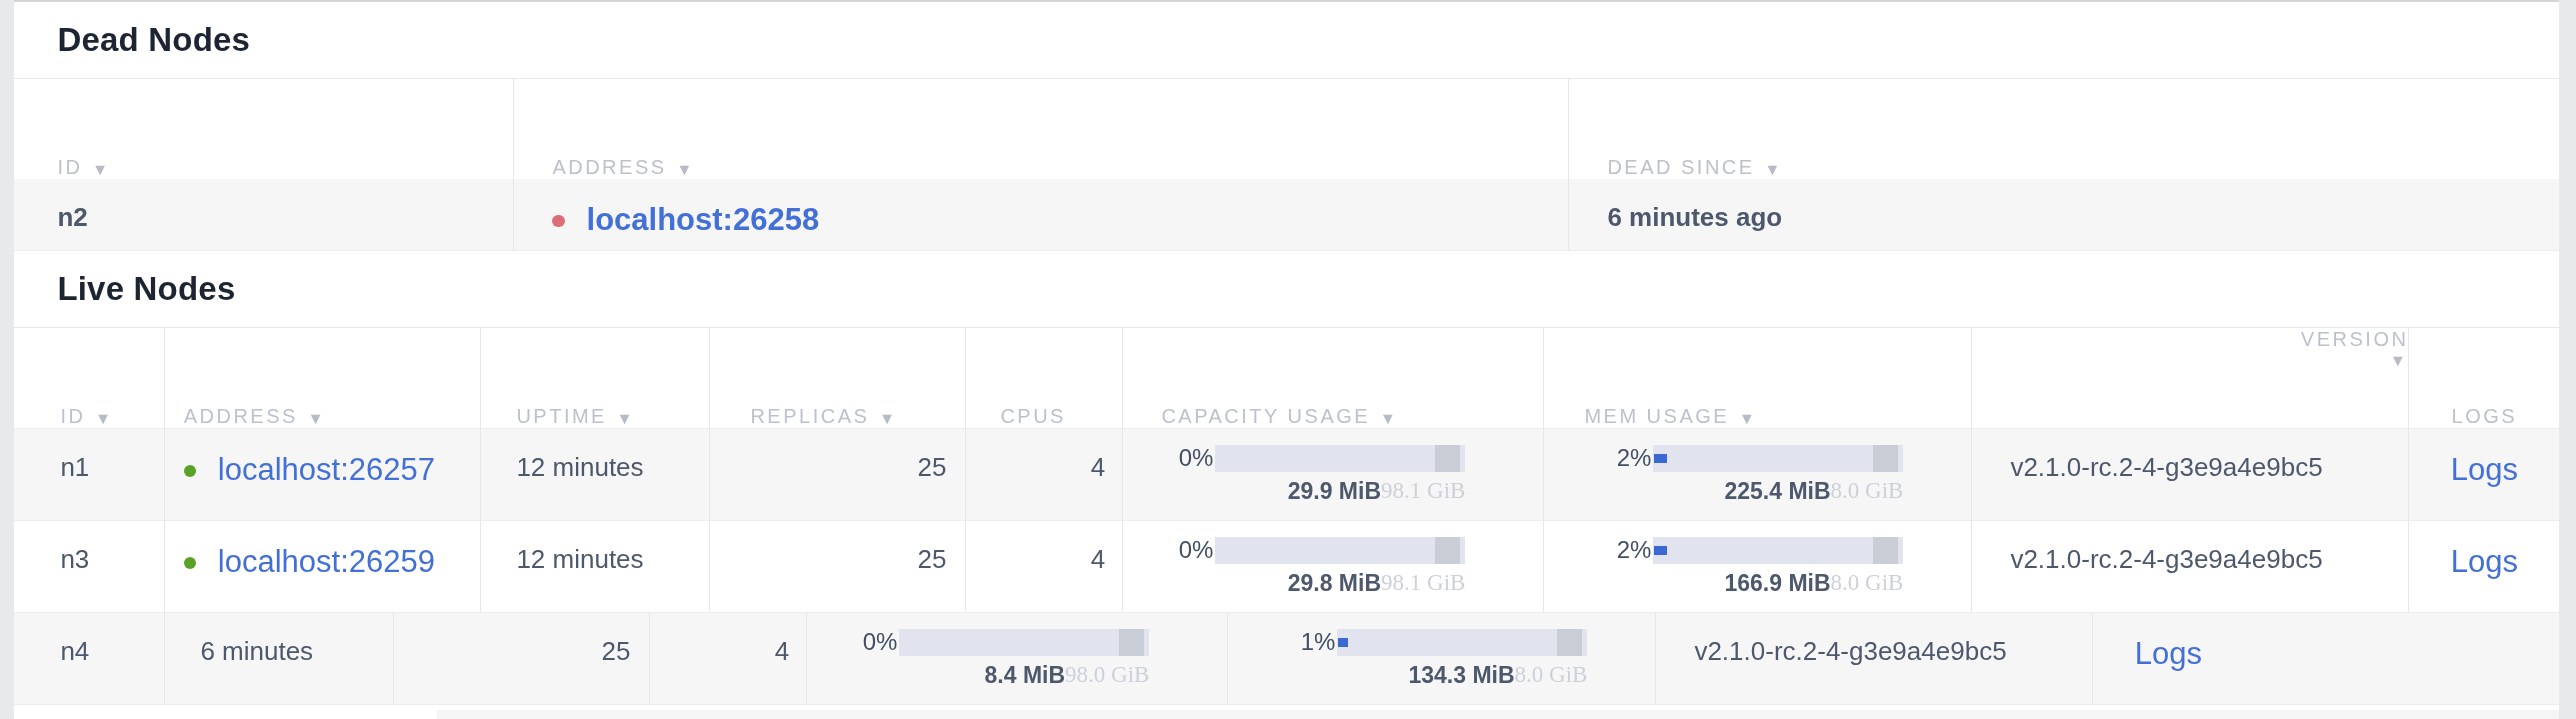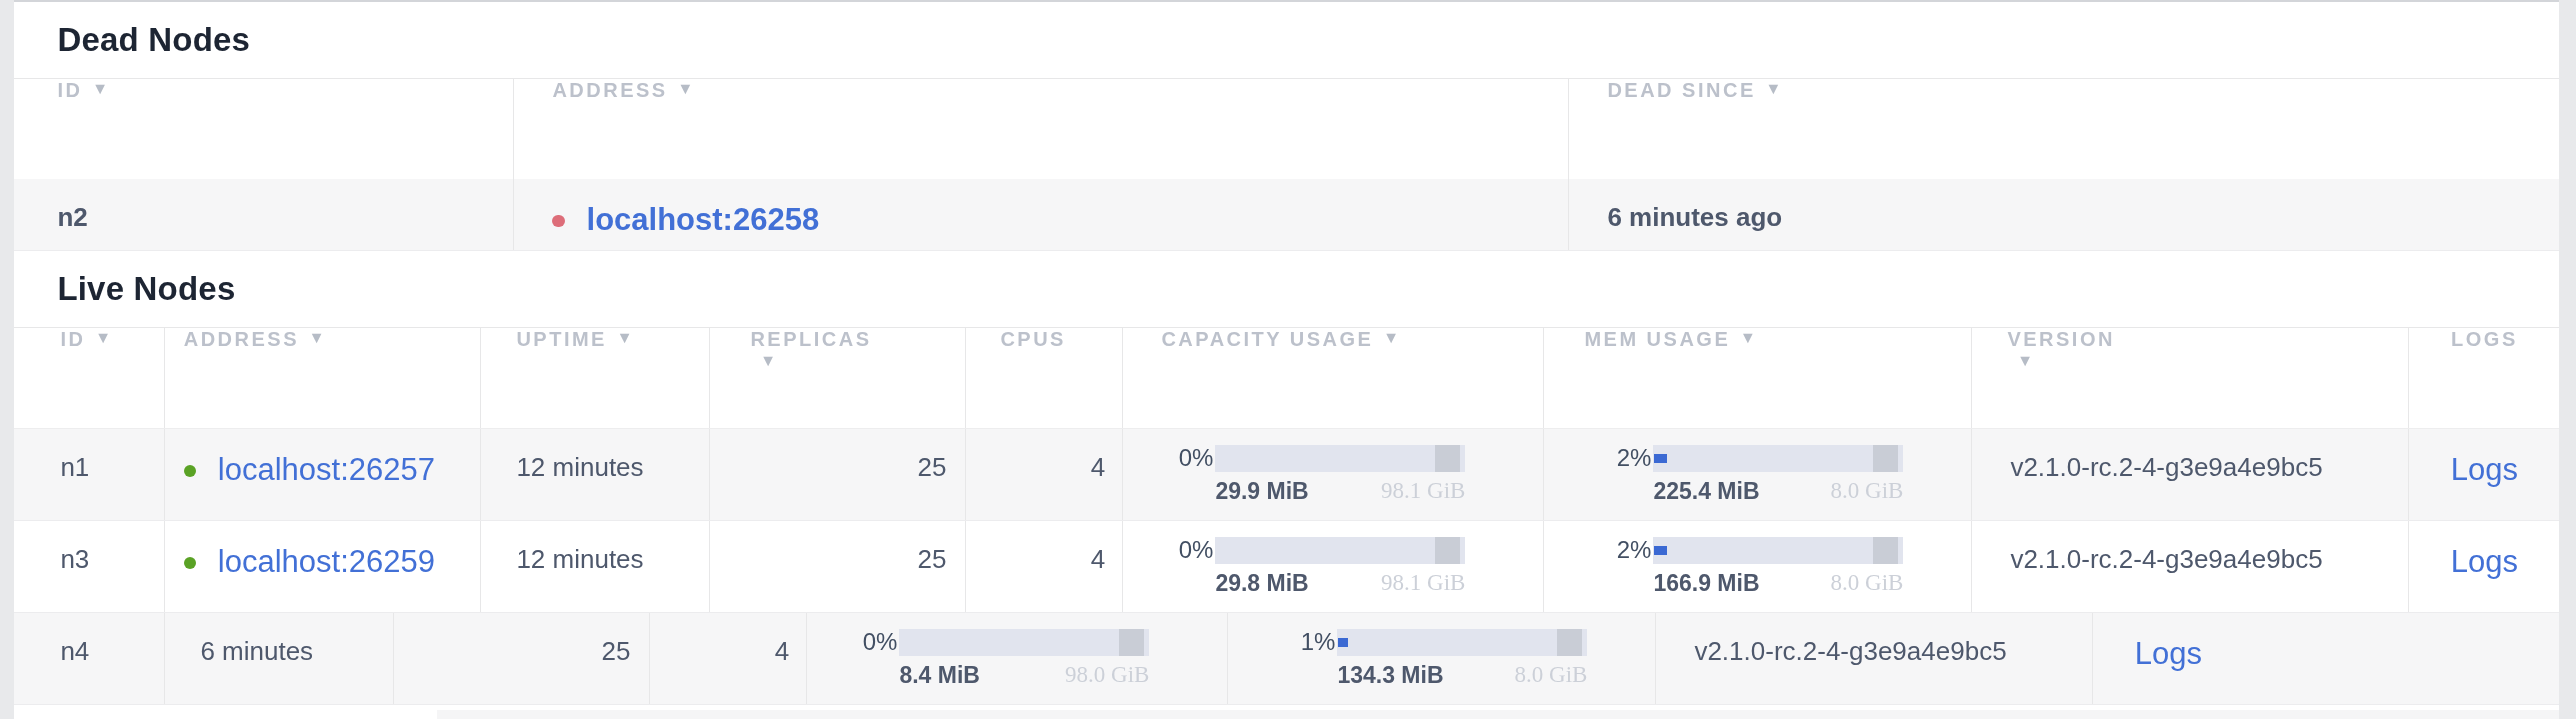--- a/index.html
+++ b/index.html
@@ -39,23 +39,23 @@
     font-size: 26px;
     color: #4e586c;
     border-left: 1px solid #e7e7e8;
     overflow: hidden;
     white-space: nowrap;
   }
   .cell:first-child { border-left: none; }
   .hdr-row { background: #fff; }
   .hdr-cell {
     display: flex;
-    align-items: flex-start;
+    align-items: flex-end;
     font-size: 20px;
-    font-weight: 700;
+    font-weight: 400;
     letter-spacing: 2.5px;
     color: #bcc1cb;
     border-left: 1px solid #e7e7e8;
     cursor: pointer;
     white-space: nowrap;
     overflow: hidden;
   }
   .hdr-cell:first-child { border-left: none; }
   .sort-arrow { font-size: 16.4px; margin-left: 9.6px; color: #b6bcc6; }
   .row-shaded { background: #f6f6f7; }
@@ -85,21 +85,21 @@
   .live-row { height: 92px; border-bottom: 1px solid #ececee; }
   .c-id   { width: 150px; padding-left: 46px; }
   .c-addr { width: 316px; padding-left: 18.3px; }
   .c-up   { width: 229px; padding-left: 35px; }
   .c-rep  { width: 256px; }
   .c-cpu  { width: 157px; }
   .c-cap  { width: 421px; }
   .c-mem  { width: 428px; }
   .c-ver  { width: 437px; padding-left: 38px; }
   .c-logs { width: 151px; }
-  .hdr-cell.c-rep { padding-left: 40px; flex-direction: column; }
+  .hdr-cell.c-rep { padding-left: 40px; }
   .hdr-cell.c-cpu { padding-left: 34px; }
   .hdr-cell.c-cap { padding-left: 38px; }
   .hdr-cell.c-mem { padding-left: 40px; }
   .hdr-cell.c-ver { padding-left: 35px; flex-direction: column; }
   .hdr-cell.c-logs, .cell.c-logs { justify-content: center; padding-left: 0; text-align: center; }
   .cell.c-rep { text-align: right; padding-right: 19px; }
   .cell.c-cpu { text-align: right; padding-right: 17.3px; }
   
   .usage-cell { padding-top: 15.4px; }
   .usage-line { display: flex; align-items: center; }
@@ -130,21 +130,21 @@
   }
   .usage-bar .bar-used {
     position: absolute;
     left: 1px;
     top: 8.7px;
     height: 9.6px;
     background: #3b69d3;
   }
   .usage-values {
     display: flex;
-    justify-content: space-between;
+    justify-content: flex-end;
     width: 250px;
     margin-top: 5.8px;
   }
   .usage-cap .usage-values { margin-left: 92px; }
   .usage-mem .usage-values { margin-left: 109px; }
   .usage-used  { font-size: 23px; font-weight: 700; color: #4e586c; }
   .usage-total { font-size: 23px; color: #ccd0d8; font-family: Liberation Serif, serif; }
   
   .next-section-peek {
     position: absolute;

